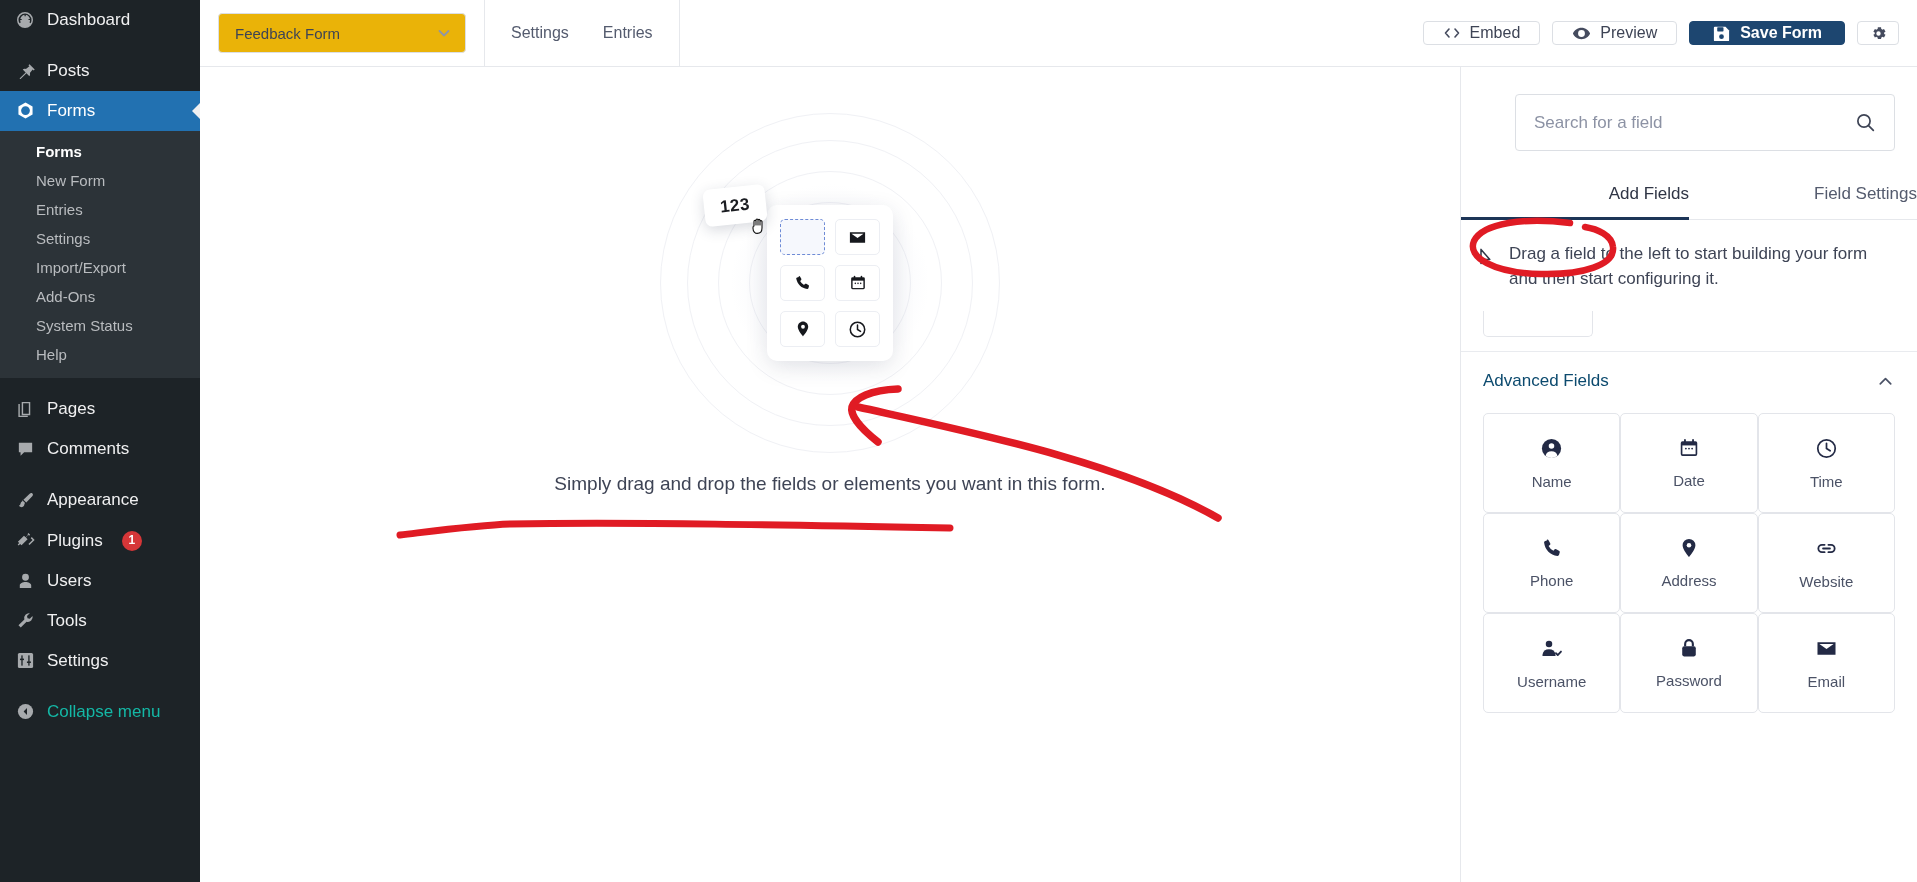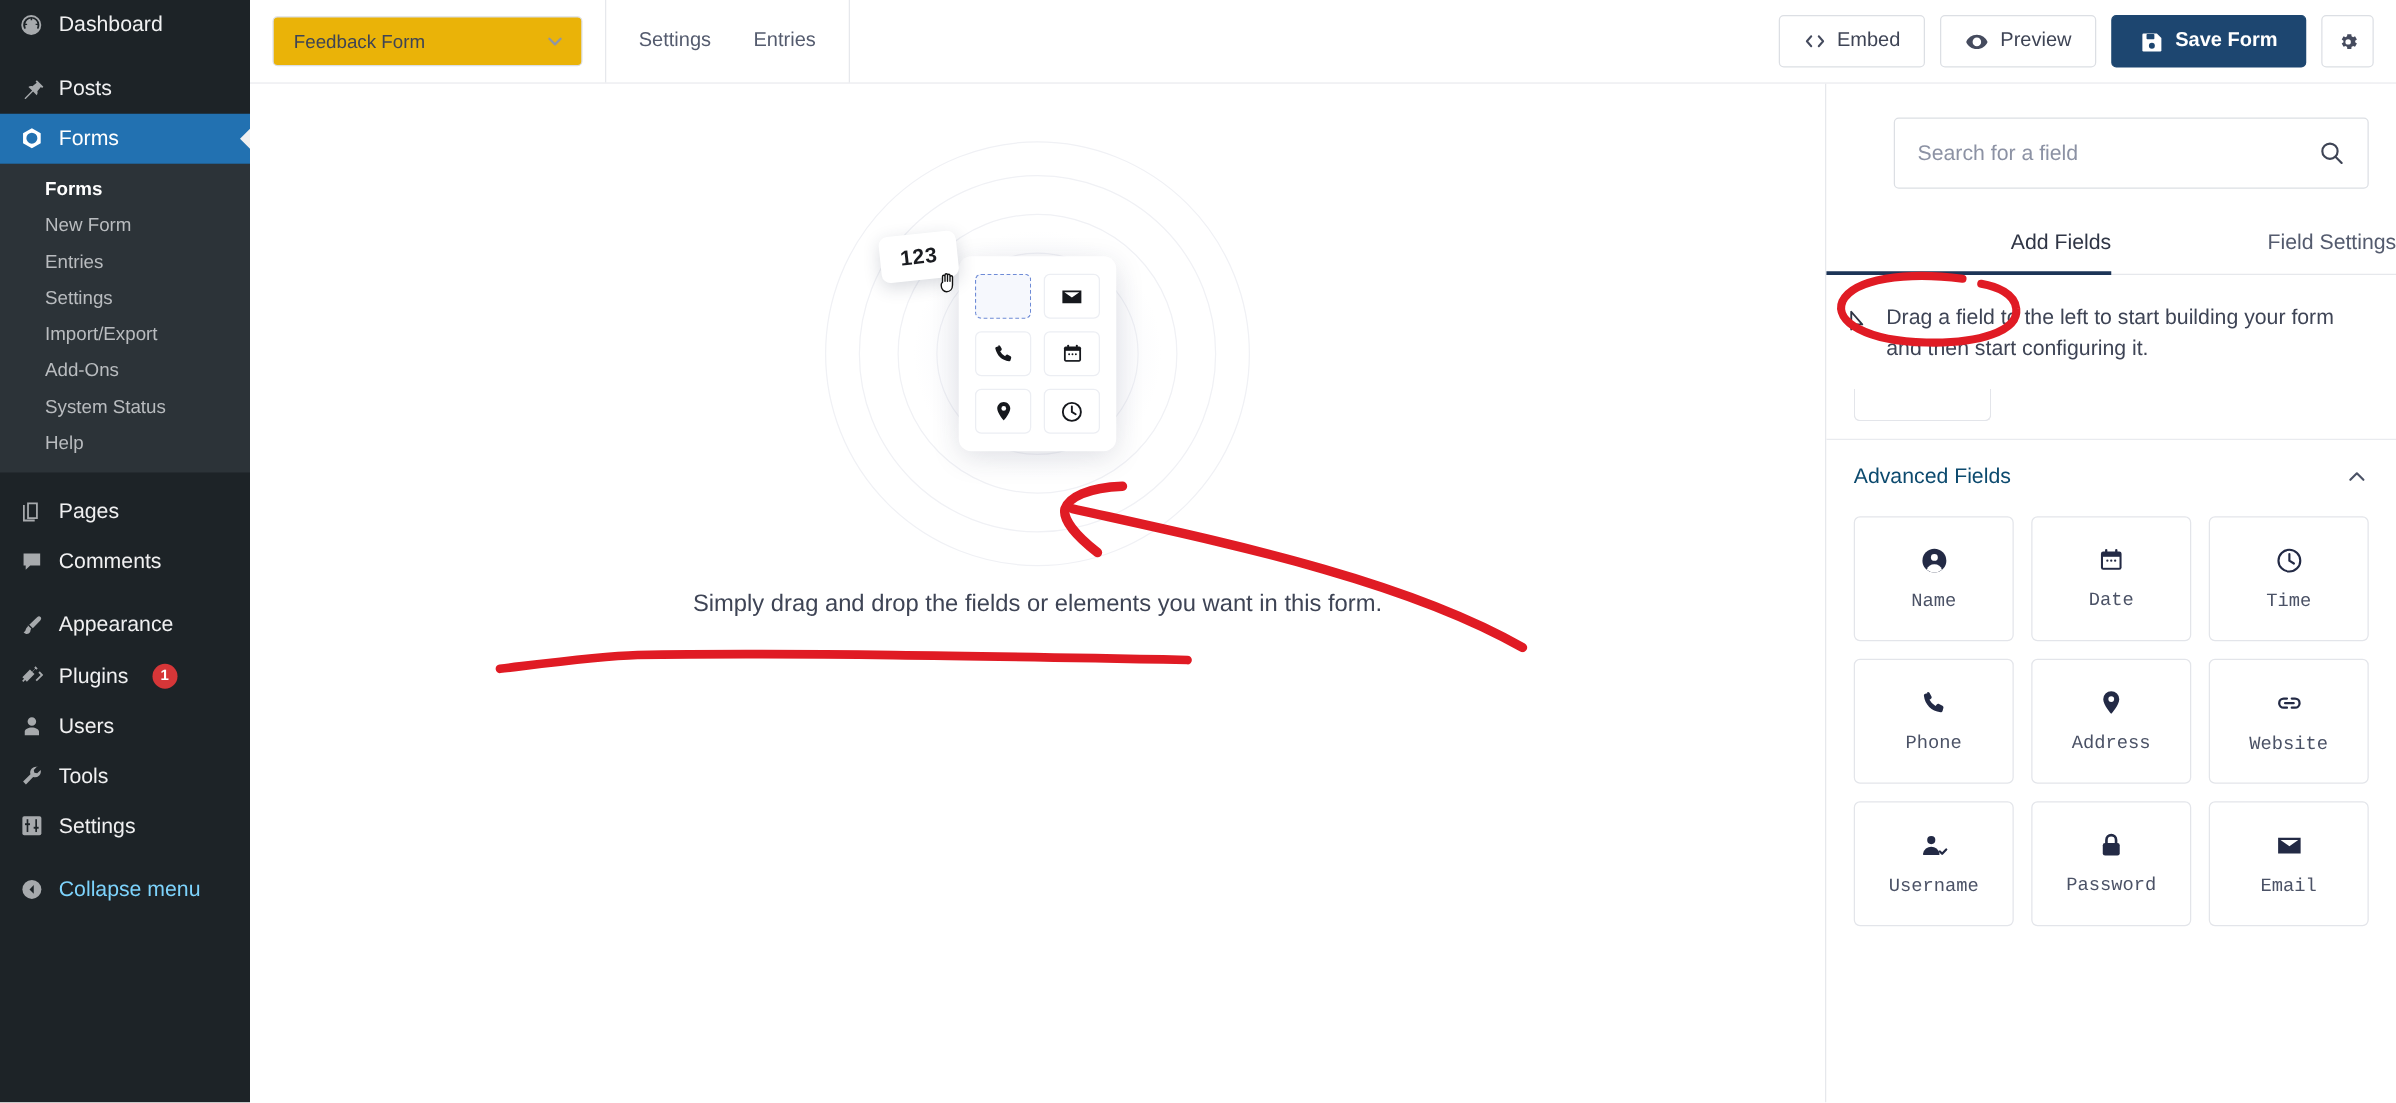--- a/index.html
+++ b/index.html
@@ -72,21 +72,21 @@
     align-items: center; justify-content: center;
     min-width: 20px; height: 20px;
     border-radius: 10px;
     background: #d63638;
     color: #fff;
     font-size: 12px;
     font-weight: bold;
     margin-left: 8px;
     padding: 0 5px;
   }
-  .wp-item.collapse { color: #7dd3fc; }
+  .wp-item.collapse { color: #14b8a6; }
 
   
   #main {
     flex: 1 1 auto;
     height: 882px;
     display: flex;
     flex-direction: column;
     background: #fff;
     min-width: 0;
   }
@@ -136,21 +136,21 @@
     cursor: pointer;
   }
   .tb-right {
     margin-left: auto;
     display: flex;
     align-items: center;
     gap: 12px;
     padding-right: 18px;
   }
   .tb-btn {
-    height: 42px;
+    height: 24px;
     border: 1px solid #dcdfe4;
     border-radius: 4px;
     background: #fff;
     display: flex;
     align-items: center;
     gap: 9px;
     padding: 0 19px;
     font-size: 16px;
     color: #3e4455;
     cursor: pointer;
@@ -368,23 +368,22 @@
   }
   .section-head h3 {
     font-size: 17px;
     font-weight: normal;
     color: #0c4a6e;
   }
   .section-head .caret { color: #4b5266; display:flex; }
   .field-grid {
     display: grid;
     grid-template-columns: repeat(3, 1fr);
-    gap: 14px;
+    gap: 0;
     padding: 14px 22px 22px 22px;
-    font-family: Liberation Mono, monospace;
   }
   .field-card-item {
     height: 100px;
     border: 1px solid #e3e5ea;
     border-radius: 5px;
     display: flex;
     flex-direction: column;
     align-items: center;
     justify-content: center;
     gap: 13px;

